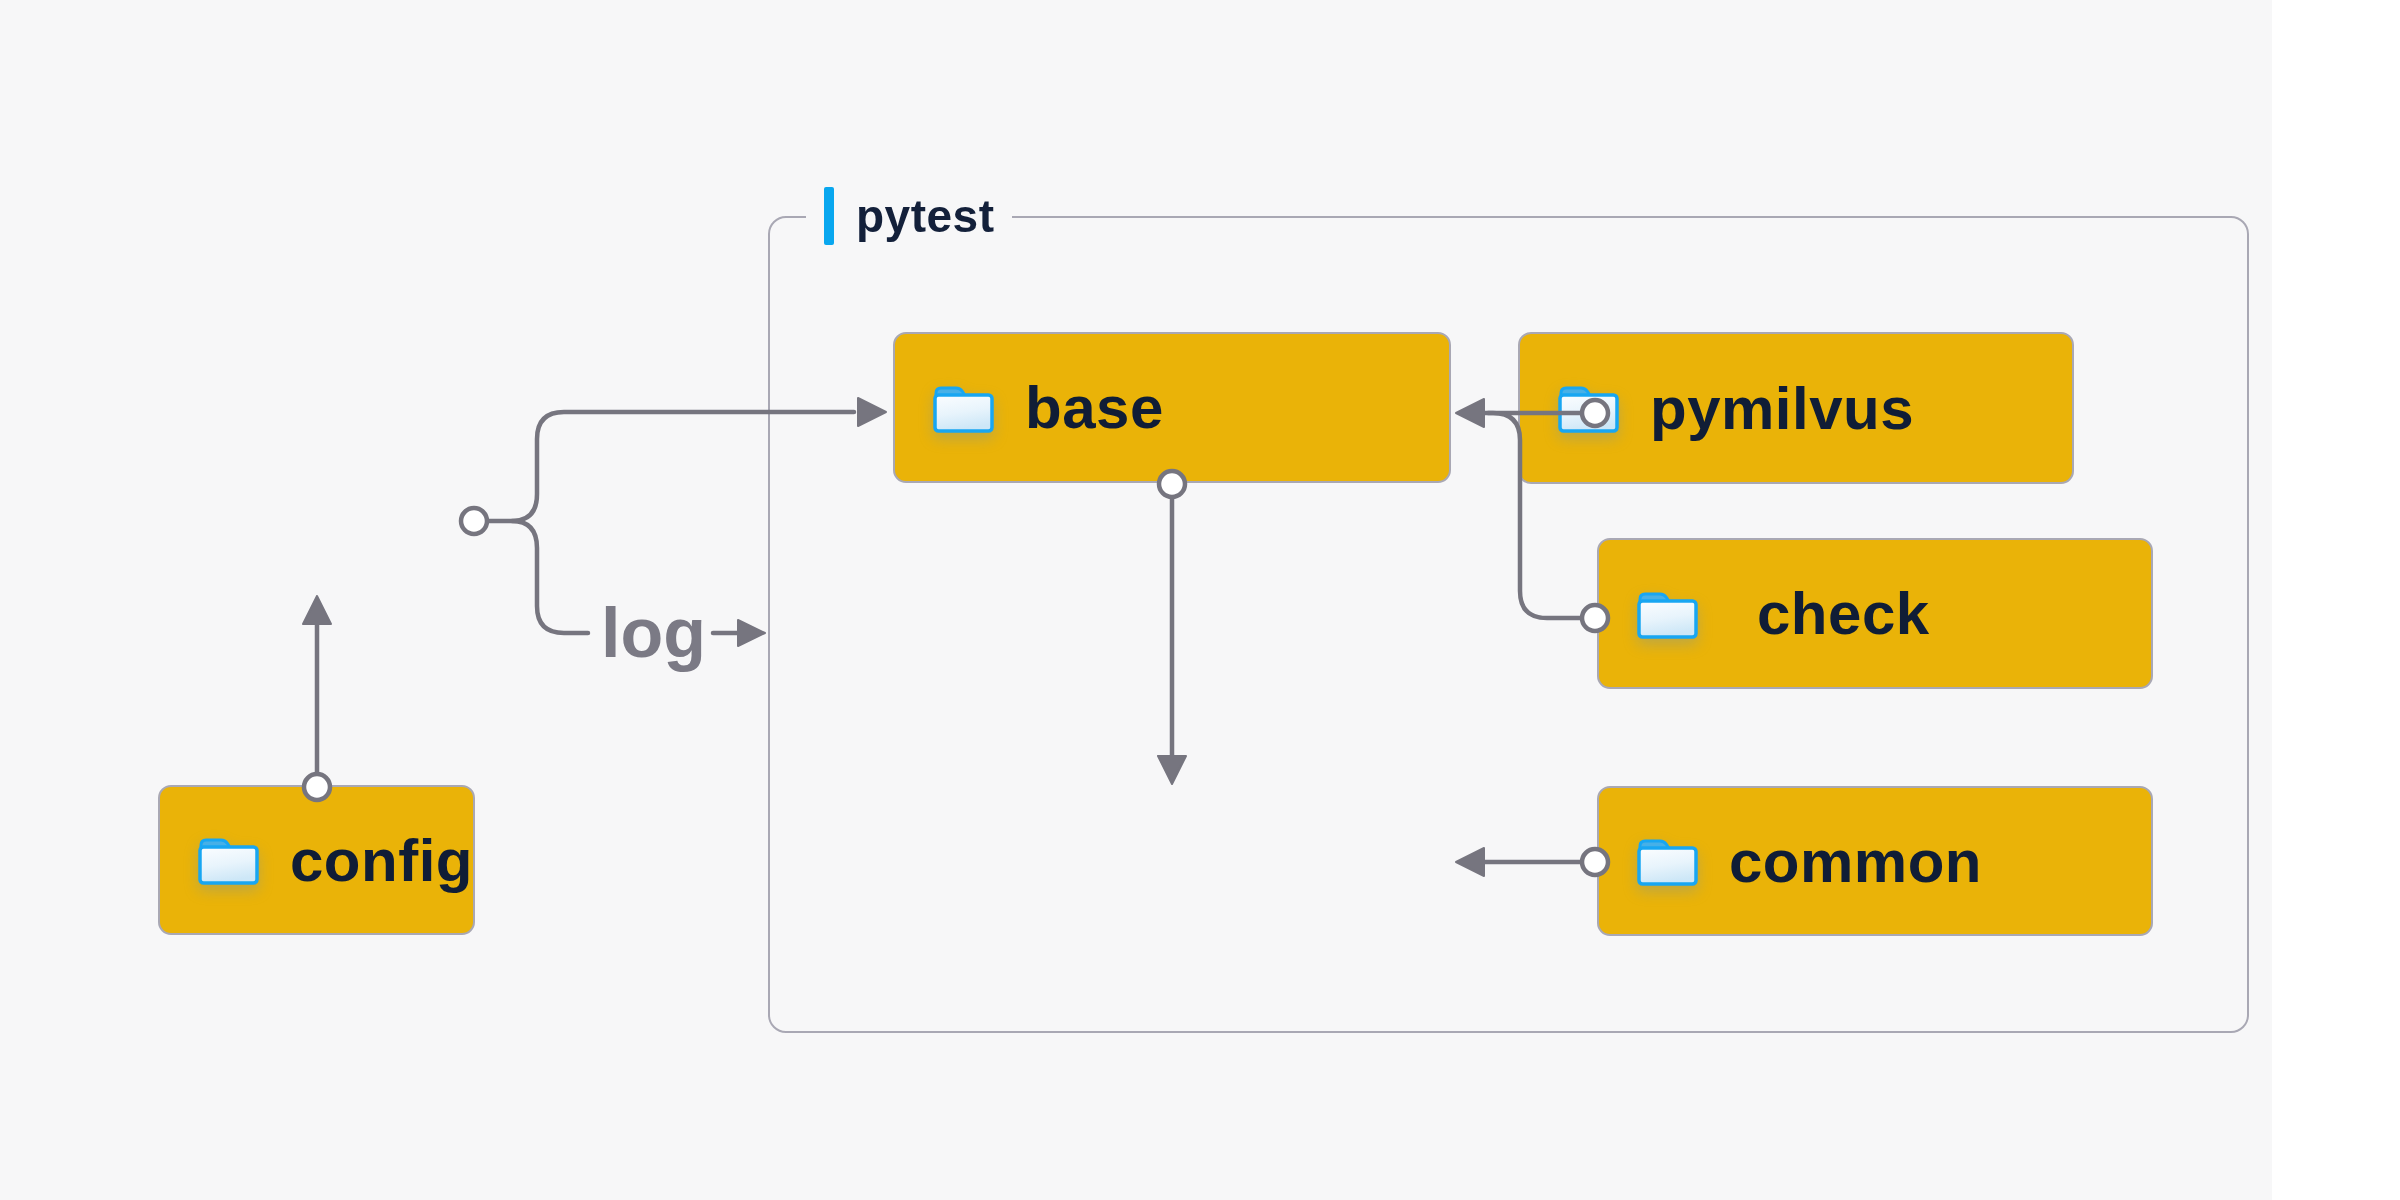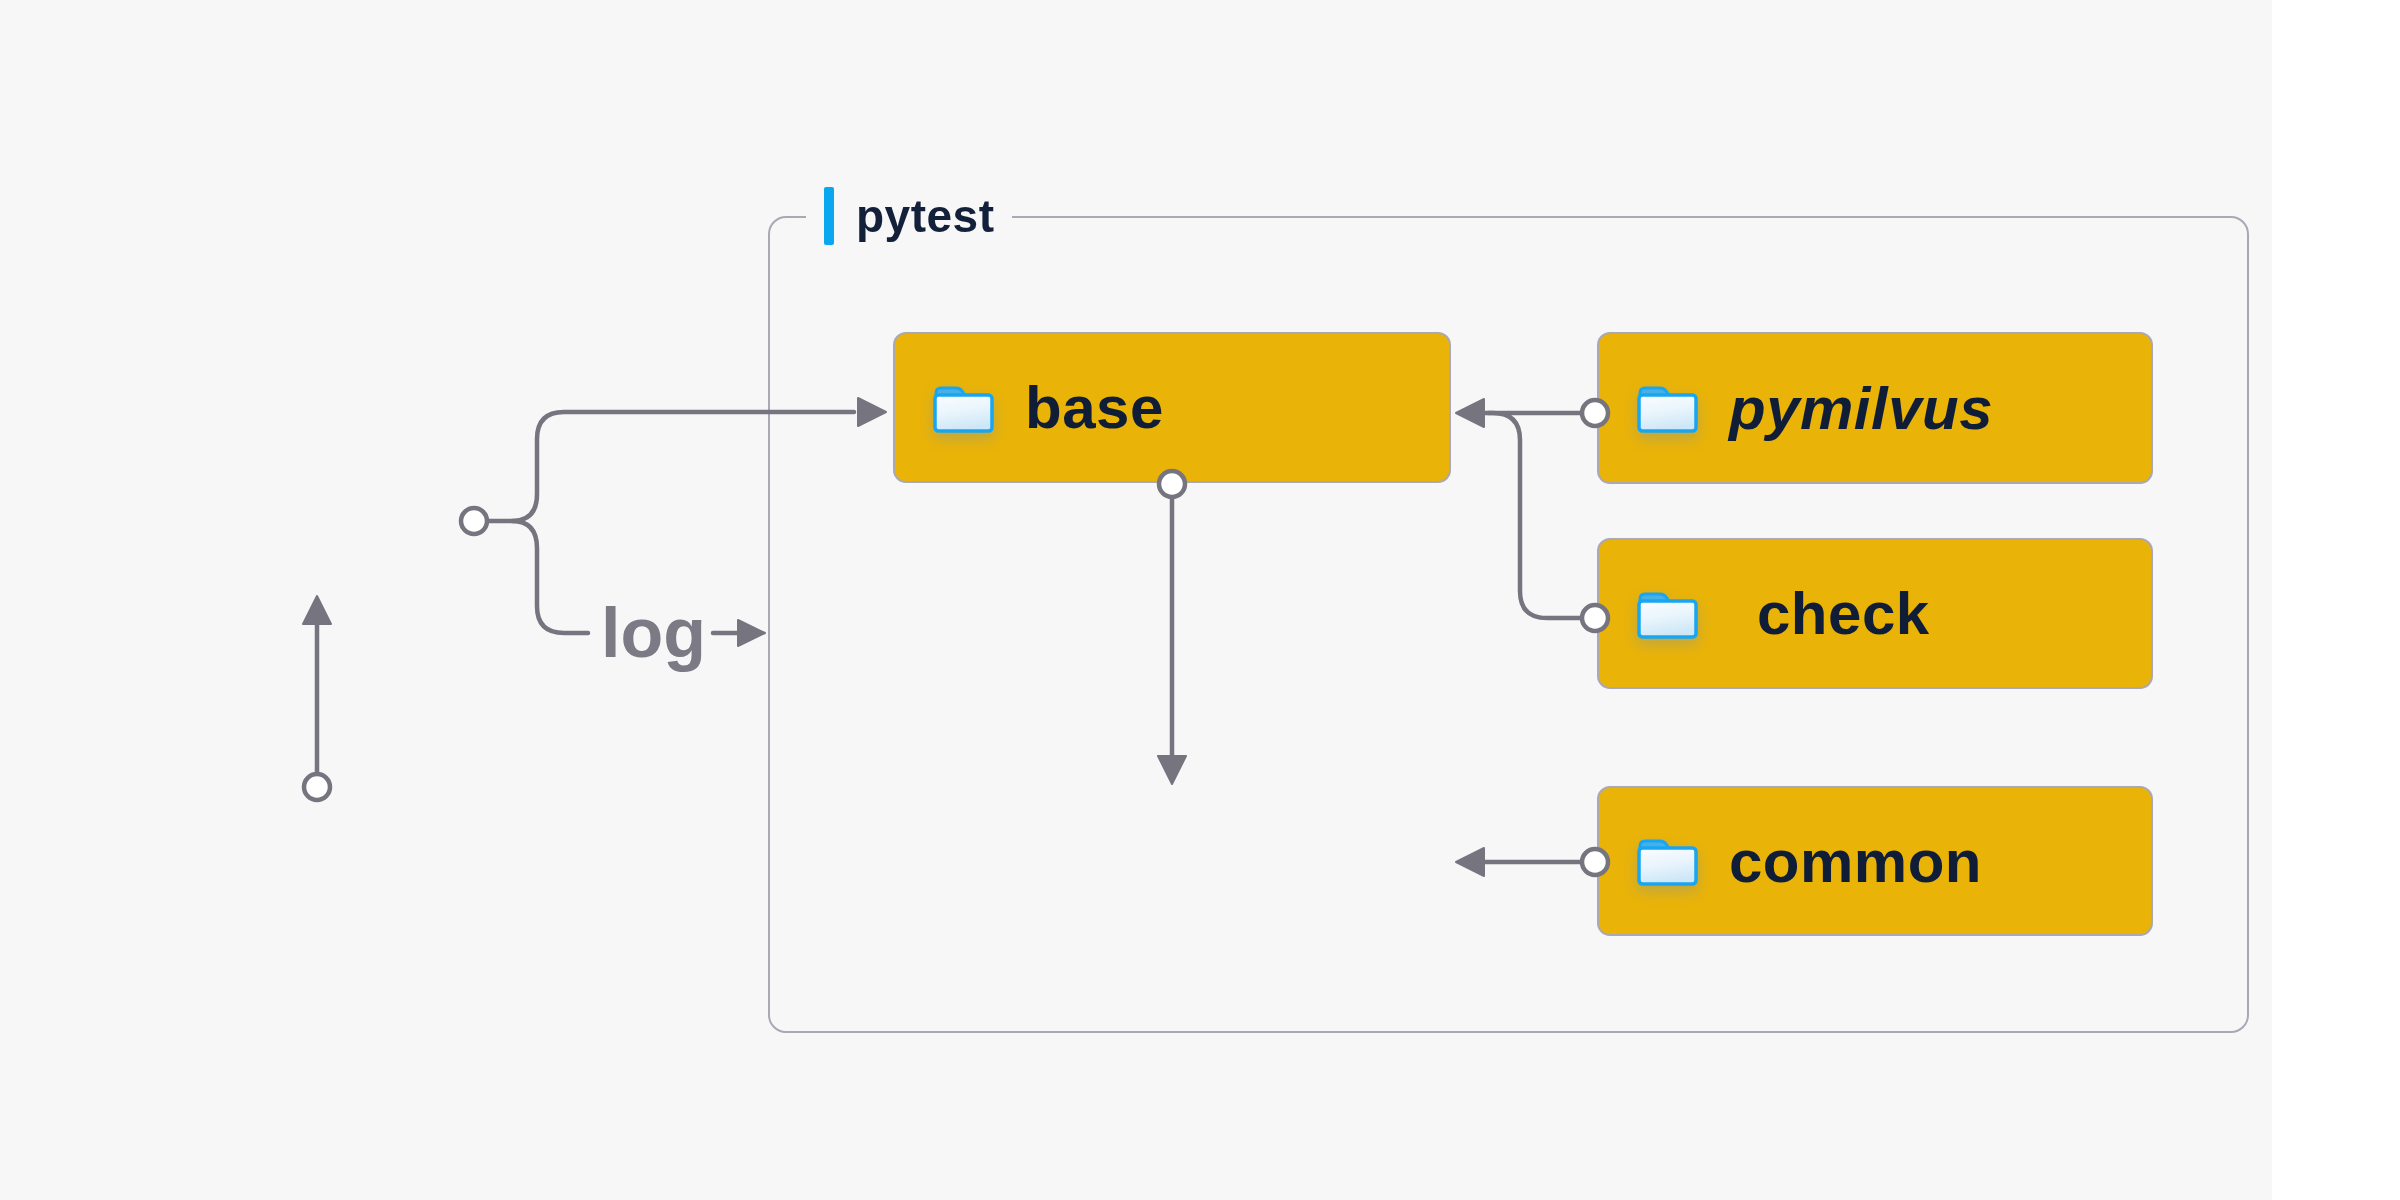--- a/index.html
+++ b/index.html
@@ -76,21 +76,21 @@
   .folder {
     width: 64px;
     height: 52px;
     flex: 0 0 auto;
     filter: drop-shadow(0 6px 7px rgba(110, 145, 175, 0.35));
   }
 
   .node-utils     { left: 158px;  top: 443px; width: 315px; height: 150px; }
   .node-config    { left: 158px;  top: 785px; width: 317px; height: 150px; }
   .node-base      { left: 893px;  top: 332px; width: 558px; height: 151px; }
-  .node-pymilvus  { left: 1597px; top: 332px; width: 556px; height: 152px; font-style: italic; }
+  .node-pymilvus  { left: 1518px; top: 332px; width: 556px; height: 152px; }
   .node-check     { left: 1597px; top: 538px; width: 556px; height: 151px; gap: 28px; }
   .node-testcases { left: 893px;  top: 786px; width: 558px; height: 150px; }
   .node-common    { left: 1597px; top: 786px; width: 556px; height: 150px; }
 
   
   .wires {
     position: absolute;
     left: 0;
     top: 0;
     width: 2400px;
@@ -143,20 +143,27 @@
     </defs>
   </svg>
 
   <div class="group-box"></div>
   <div class="group-label">
     <span class="accent-bar"></span>
     <span class="group-label-text">pytest</span>
   </div>
 
 
+  <div class="node node-config">
+    <svg class="folder" viewBox="0 0 64 52">
+      <path d="M5 18 V11 Q5 6 10 6 H25 Q29 6 31.5 9.5 L35 15 H5 Z" fill="#47b0e7" stroke="#18a6f2" stroke-width="3" stroke-linejoin="round"></path>
+      <rect x="4" y="13" width="57" height="36" rx="3.5" fill="url(#folderGrad)" stroke="#18a6f2" stroke-width="3.5"></rect>
+    </svg>
+    <span class="node-label">config</span>
+  </div>
 
   <div class="node node-base">
     <svg class="folder" viewBox="0 0 64 52">
       <path d="M5 18 V11 Q5 6 10 6 H25 Q29 6 31.5 9.5 L35 15 H5 Z" fill="#47b0e7" stroke="#18a6f2" stroke-width="3" stroke-linejoin="round"></path>
       <rect x="4" y="13" width="57" height="36" rx="3.5" fill="url(#folderGrad)" stroke="#18a6f2" stroke-width="3.5"></rect>
     </svg>
     <span class="node-label">base</span>
   </div>
 
   <div class="node node-pymilvus">

